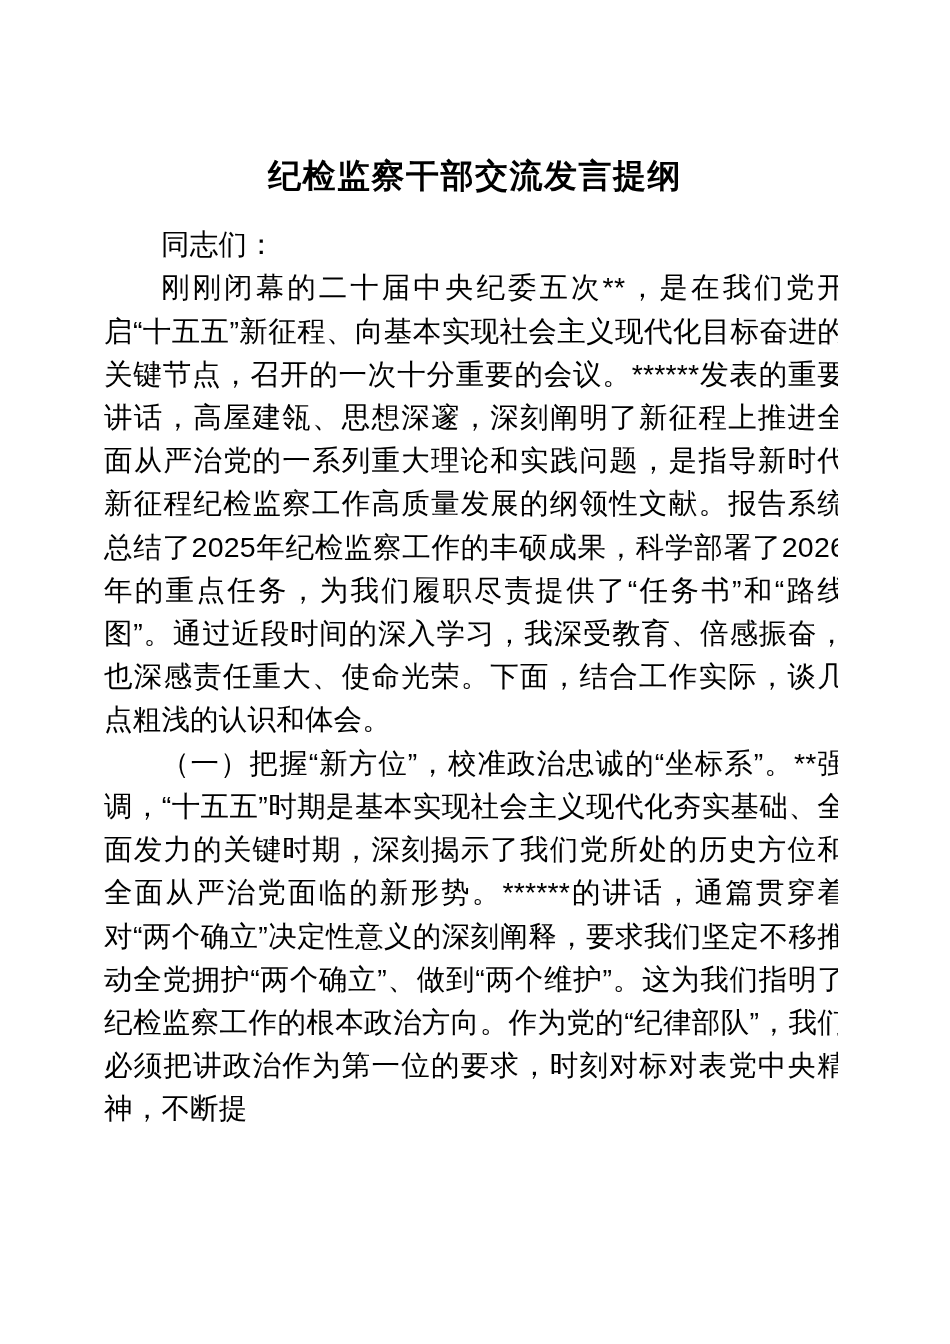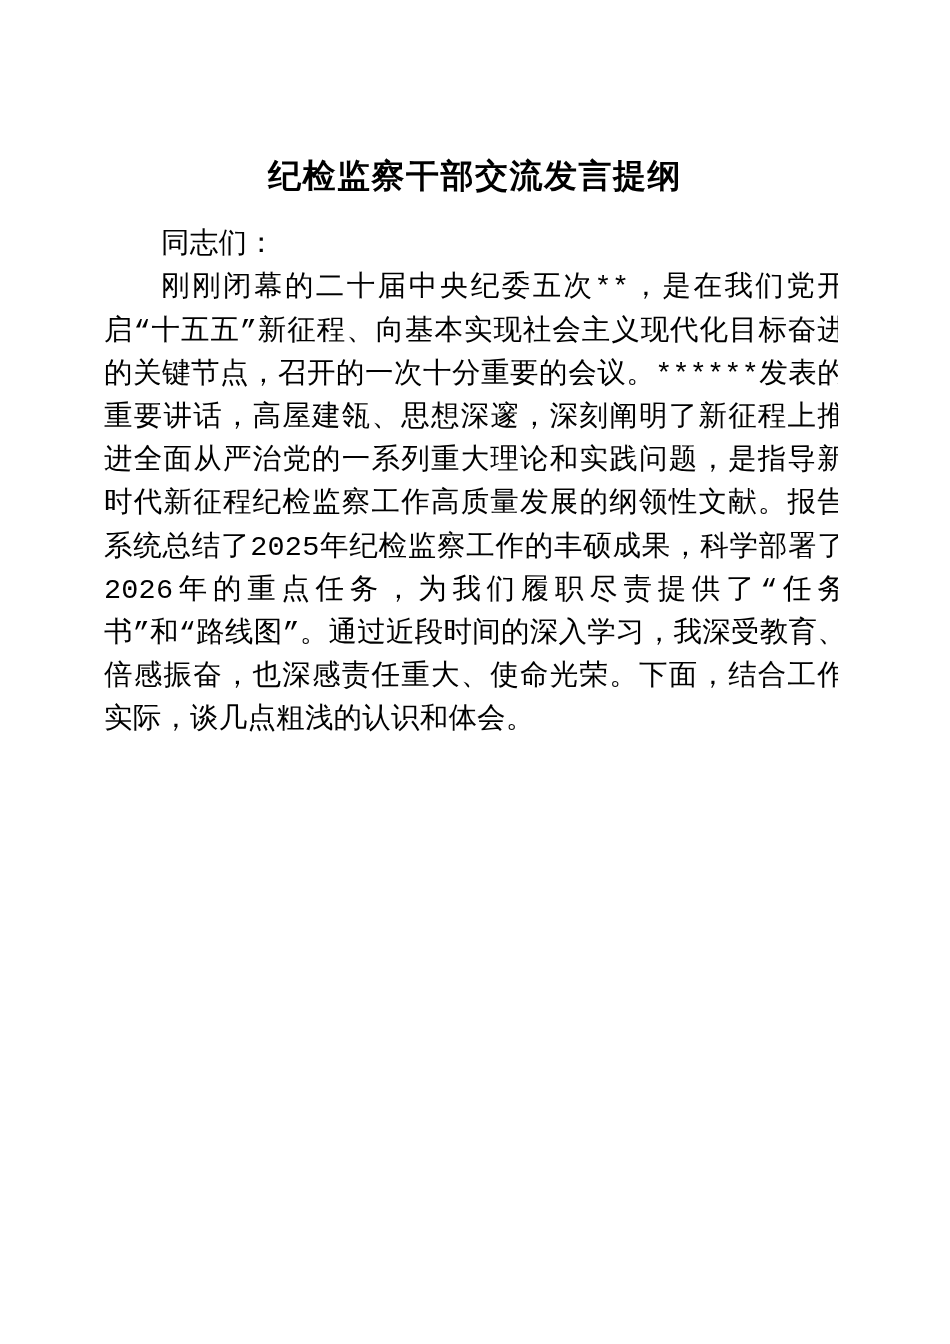--- a/index.html
+++ b/index.html
@@ -40,21 +40,21 @@
   }
   p.para {
     margin: 0;
     font-size: 28.5px;
     line-height: 43.2px;
     color: #000000;
     text-align: justify;
     text-justify: inter-ideograph;
     text-indent: 2em;
     letter-spacing: 0.2px;
-    font-family: Liberation Mono, monospace;
+    font-family: Liberation Sans, sans-serif;
   }
   p.para.heading {
     font-weight: bold;
   }
   p.para.salutation {
     text-indent: 2em;
   }
   
   .clip-tail {
     overflow: hidden;
@@ -68,16 +68,17 @@
 
     <h1 class="doc-title">纪检监察干部交流发言提纲</h1>
 
     <div class="body-block">
 
       <p class="para salutation">同志们：</p>
 
       <p class="para">刚刚闭幕的二十届中央纪委五次**，是在我们党开启“十五五”新征程、向基本实现社会主义现代化目标奋进的关键节点，召开的一次十分重要的会议。******发表的重要讲话，高屋建瓴、思想深邃，深刻阐明了新征程上推进全面从严治党的一系列重大理论和实践问题，是指导新时代新征程纪检监察工作高质量发展的纲领性文献。报告系统总结了2025年纪检监察工作的丰硕成果，科学部署了2026年的重点任务，为我们履职尽责提供了“任务书”和“路线图”。通过近段时间的深入学习，我深受教育、倍感振奋，也深感责任重大、使命光荣。下面，结合工作实际，谈几点粗浅的认识和体会。</p>
 
 
+      <p class="para clip-tail">（一）把握“新方位”，校准政治忠诚的“坐标系”。**强调，“十五五”时期是基本实现社会主义现代化夯实基础、全面发力的关键时期，深刻揭示了我们党所处的历史方位和全面从严治党面临的新形势。******的讲话，通篇贯穿着对“两个确立”决定性意义的深刻阐释，要求我们坚定不移推动全党拥护“两个确立”、做到“两个维护”。这为我们指明了纪检监察工作的根本政治方向。作为党的“纪律部队”，我们必须把讲政治作为第一位的要求，时刻对标对表党中央精神，不断提</p>
 
     </div>
   </div>
 </div>
 
 </body></html>

